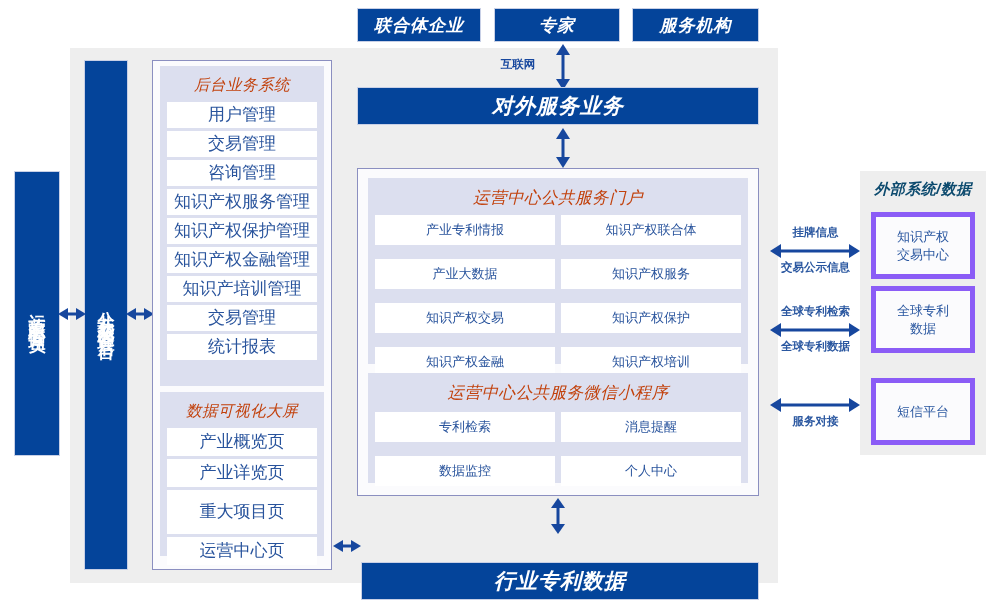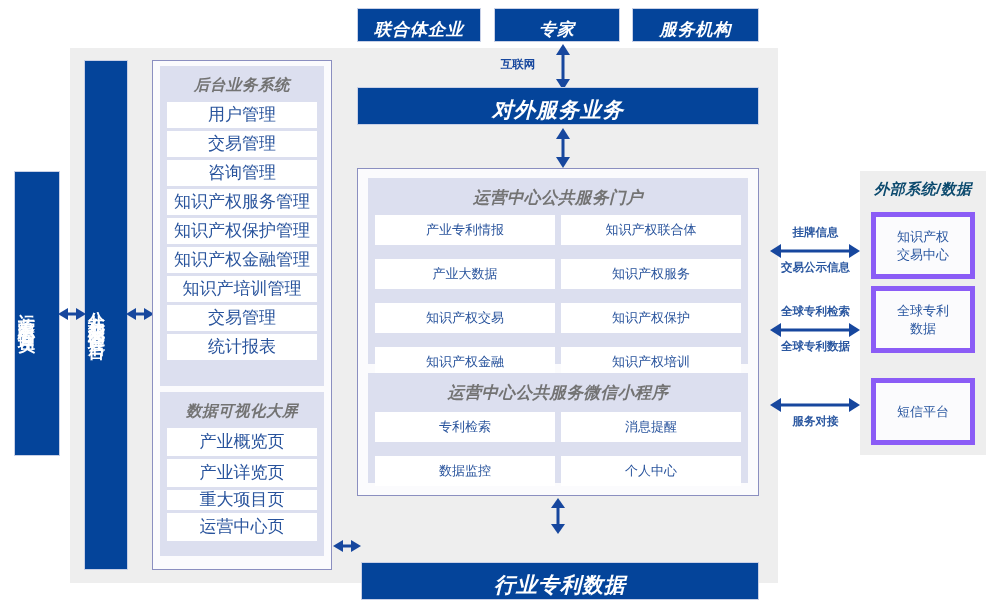--- a/index.html
+++ b/index.html
@@ -13,21 +13,21 @@
     background:#ffffff;
     overflow:hidden;
   }
   .abs{position:absolute;box-sizing:border-box;}
 
   
   .blue{
     background:#04449a;
     border:1px solid #c8d0e6;
     color:#ffffff;
-    display:flex;align-items:flex-end;justify-content:center;
+    display:flex;align-items:center;justify-content:center;
     font-weight:bold;font-style:italic;
     letter-spacing:1px;
     text-align:center;
   }
 
   
   .actor{height:34px;font-size:17px;}
 
   
   .wide-bar{font-size:21px;}
@@ -50,22 +50,22 @@
     border:1px solid #8b8fc0;
     background:#fbfbfd;
   }
 
   
   .group{
     background:#dcdfef;
     padding:6px 7px 7px 7px;
   }
   .group-title{
-    color:#737373;
-    font-weight:bold;font-style:italic;
+    color:#c2410c;
+    font-weight:normal;font-style:italic;
     font-size:15.5px;
     text-align:center;
     padding:3px 0 6px 0;
     letter-spacing:.5px;
   }
   .cell{
     background:#ffffff;
     color:#28539c;
     font-size:17px;
     height:26px;
@@ -173,21 +173,21 @@
       <div class="cell">交易管理</div>
       <div class="cell">统计报表</div>
     </div>
   </div>
 
   <div class="abs group" style="left:160px;top:392px;width:164px;height:164px;">
     <div class="group-title">数据可视化大屏</div>
     <div>
       <div class="cell" style="height:28px;">产业概览页</div>
       <div class="cell" style="height:28px;">产业详览页</div>
-      <div class="cell" style="height:20px;">重大项目页</div>
+      <div class="cell" style="height:44px;">重大项目页</div>
       <div class="cell" style="height:28px;">运营中心页</div>
     </div>
   </div>
 
   <svg class="abs" style="left:333px;top:535px;" width="28" height="22">
     <line x1="5" y1="11" x2="23" y2="11" stroke="#17479e" stroke-width="3"></line>
     <polygon points="0,11 10,5 10,17" fill="#17479e"></polygon>
     <polygon points="28,11 18,5 18,17" fill="#17479e"></polygon>
   </svg>
 

